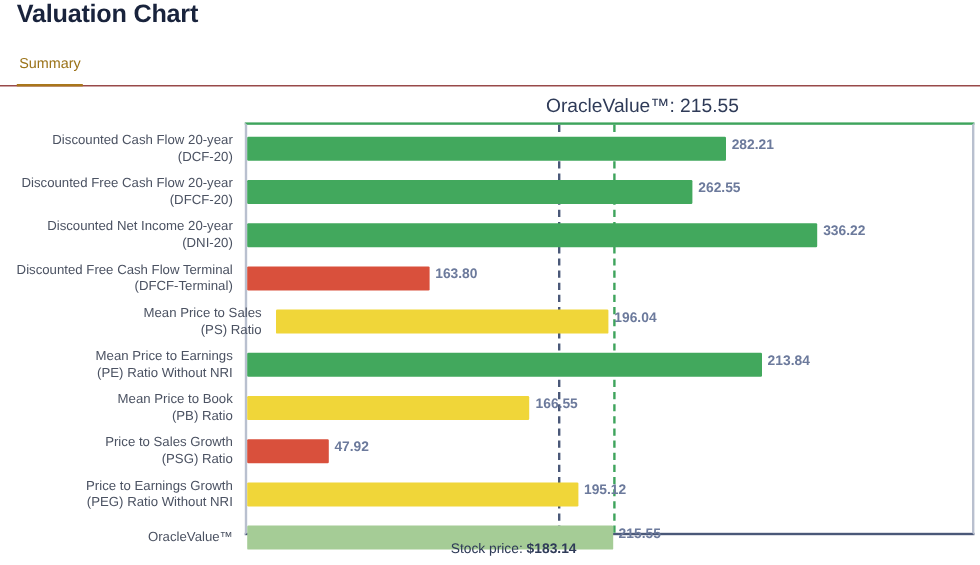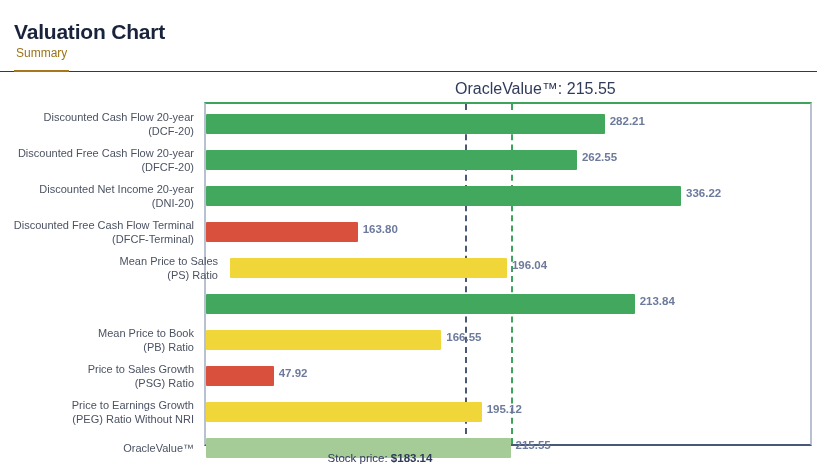--- a/index.html
+++ b/index.html
@@ -12,21 +12,21 @@
     background: #ffffff;
     font-family: "Liberation Sans", sans-serif;
     color: #1f2a44;
     overflow: hidden;
   }
 
   
   #page-title {
     position: absolute;
     left: 14px;
-    top: 20px;
+    top: 0;
     font-size: 21px;
     font-weight: bold;
     letter-spacing: -0.2px;
     color: #19233c;
   }
 
   #tabbar {
     position: absolute;
     left: 0;
     top: 44px;
@@ -84,20 +84,21 @@
   }
 
   #stock-price-label {
     position: absolute;
     left: 0;
     top: 372px;
     width: 760px;
     text-align: center;
     font-size: 11.5px;
     color: #2f3b58;
+    padding-left: 48px;
   }
   #stock-price-label b { font-weight: bold; }
 
   
   .ref-line {
     position: absolute;
     top: 24px;
     width: 0;
     height: 340px;
     border-left-width: 2px;
@@ -197,20 +198,24 @@
       </div>
       <div class="row" style="top: 170px; margin-left: 24px;">
         <div class="row-label">
           <span>Mean Price to Sales</span>
           <span>(PS) Ratio</span>
         </div>
         <div class="bar" style="width: 276.965px; background: rgb(240, 214, 57);"></div>
         <div class="bar-value" style="left: 487.965px;">196.04</div>
       </div>
       <div class="row" style="top: 206px;">
+        <div class="row-label">
+          <span>Mean Price to Earnings</span>
+          <span>(PE) Ratio Without NRI</span>
+        </div>
         <div class="bar" style="width: 428.672px; background: rgb(66, 168, 93);"></div>
         <div class="bar-value" style="left: 639.672px;">213.84</div>
       </div>
       <div class="row" style="top: 242px;">
         <div class="row-label">
           <span>Mean Price to Book</span>
           <span>(PB) Ratio</span>
         </div>
         <div class="bar" style="width: 235.302px; background: rgb(240, 214, 57);"></div>
         <div class="bar-value" style="left: 446.302px;">166.55</div>

